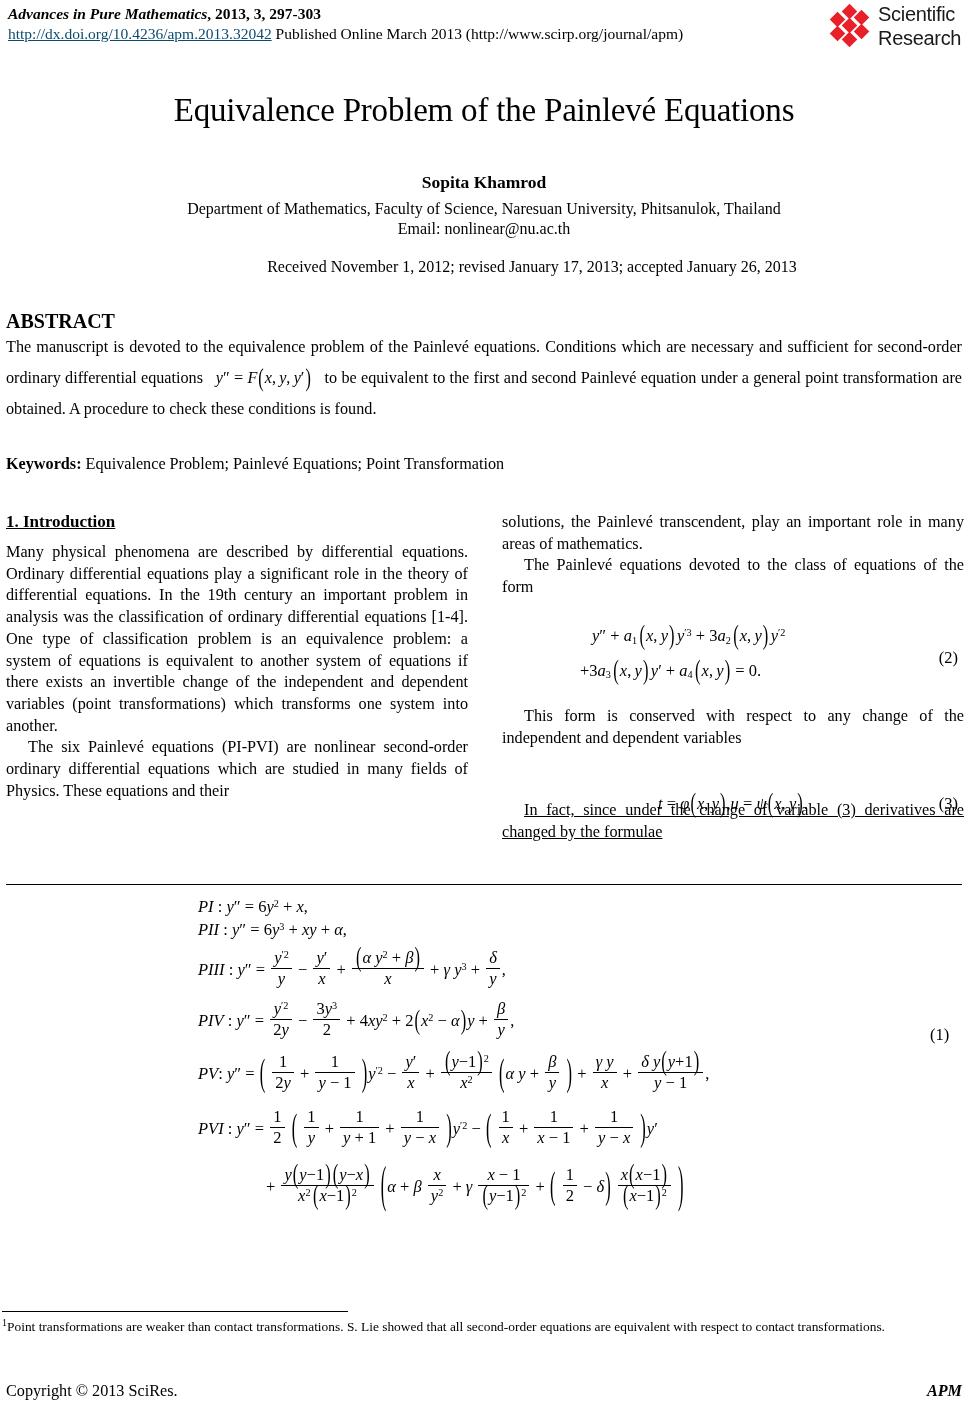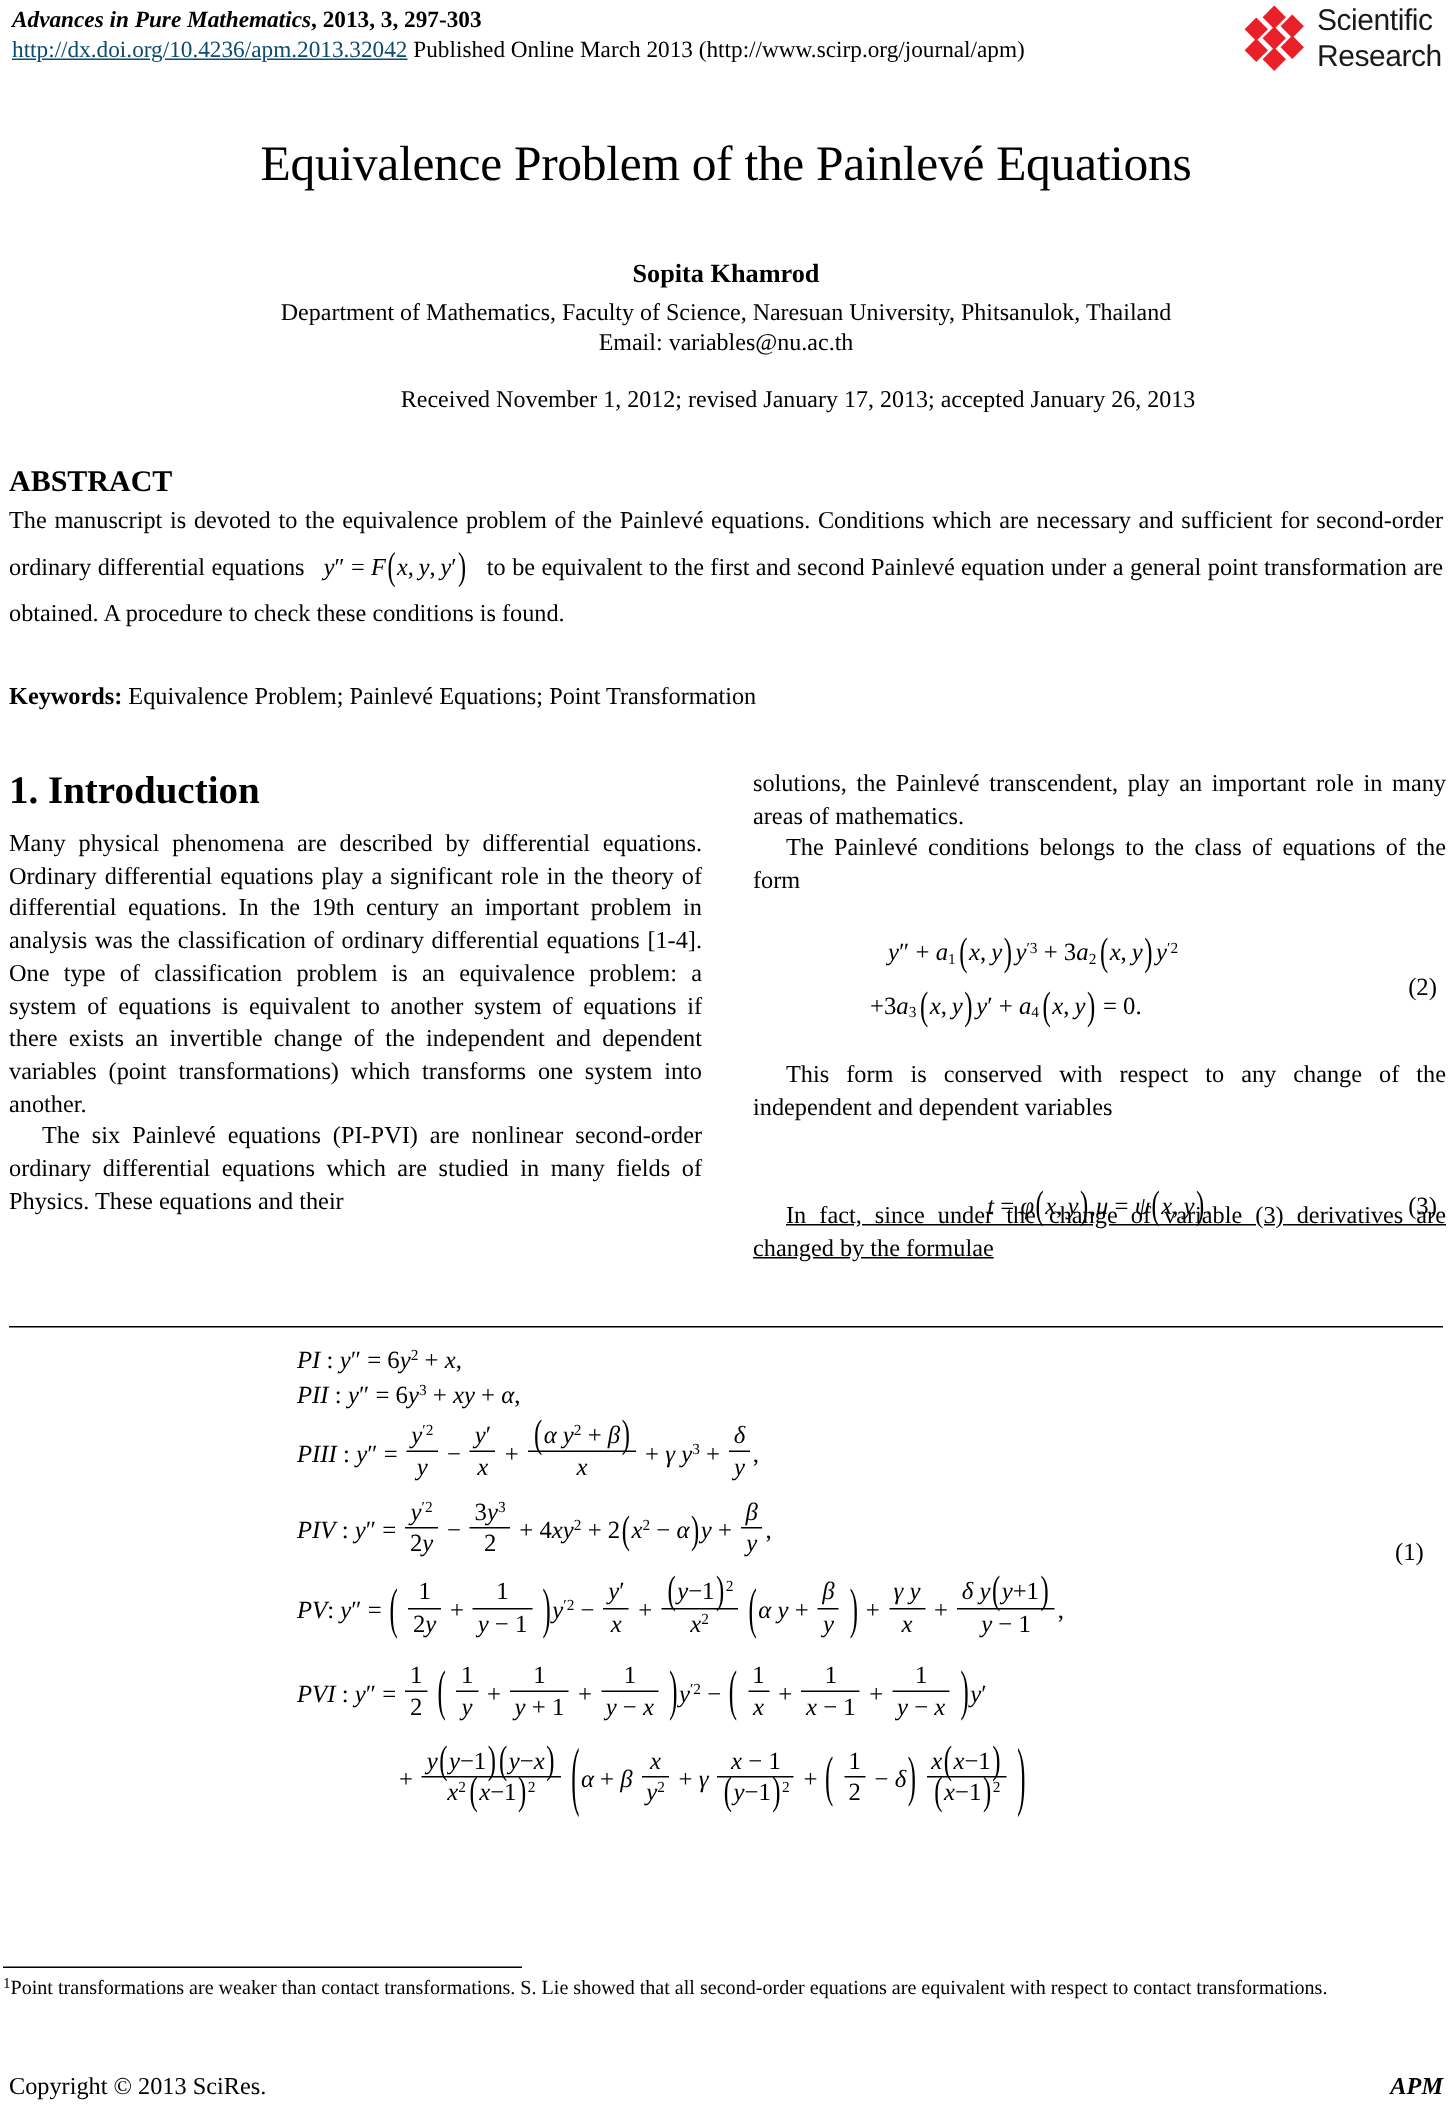--- a/index.html
+++ b/index.html
@@ -151,23 +151,24 @@
     position: absolute;
     left: 6px; top: 512px;
     width: 462px;
   }
   .col-r {
     position: absolute;
     left: 502px; top: 512px;
     width: 462px;
   }
   .sec-head {
-    font-size: 26px;
+    font-size: 17px;
     font-weight: bold;
     margin: 0 0 10px 0;
+    text-decoration: underline;
   }
   .para {
     font-size: 16.2px;
     line-height: 21.7px;
     text-align: justify;
     margin: 0;
     text-justify: inter-word;
   }
   .para.indent { text-indent: 22px; }
 
@@ -326,21 +327,21 @@
     <div class="logo-text">
       <div>Scientific</div>
       <div>Research</div>
     </div>
   </div>
 
   <div class="title">Equivalence Problem of the Painlevé Equations</div>
 
   <div class="author">Sopita Khamrod</div>
   <div class="affil">Department of Mathematics, Faculty of Science, Naresuan University, Phitsanulok, Thailand</div>
-  <div class="email">Email: variables@nu.ac.th</div>
+  <div class="email">Email: nonlinear@nu.ac.th</div>
   <div class="dates">Received November 1, 2012; revised January 17, 2013; accepted January 26, 2013</div>
 
   <div class="abs-head">ABSTRACT</div>
   <div class="abs-body">
     <span>The manuscript is devoted to the equivalence problem of the Painlevé equations. Conditions which are necessary and sufficient for second-order ordinary differential equations</span>
     <span>&nbsp;&nbsp;<span class="mi">y</span><span class="prime">″</span> = <span class="mi">F</span><span class="paren-md">(</span><span class="mi">x</span>, <span class="mi">y</span>, <span class="mi">y</span><span class="prime">′</span><span class="paren-md">)</span>&nbsp;&nbsp;</span>
     <span>to be equivalent to the first and second Painlevé equation under a general point transformation are obtained. A procedure to check these conditions is found.</span>
   </div>
   <div class="kw">
     <b>Keywords:</b>
@@ -348,21 +349,21 @@
   </div>
 
   <div class="col-l">
     <div class="sec-head">1. Introduction</div>
     <p class="para">Many physical phenomena are described by differential equations. Ordinary differential equations play a significant role in the theory of differential equations. In the 19th century an important problem in analysis was the classification of ordinary differential equations [1-4]. One type of classification problem is an equivalence problem: a system of equations is equivalent to another system of equations if there exists an invertible change of the independent and dependent variables (point transformations) which transforms one system into another.</p>
     <p class="para indent">The six Painlevé equations (PI-PVI) are nonlinear second-order ordinary differential equations which are studied in many fields of Physics. These equations and their</p>
   </div>
 
   <div class="col-r">
     <p class="para">solutions, the Painlevé transcendent, play an important role in many areas of mathematics.</p>
-    <p class="para indent">The Painlevé conditions belongs to the class of equations of the form</p>
+    <p class="para indent">The Painlevé equations devoted to the class of equations of the form</p>
   </div>
 
   <div class="eq2">
     <div class="l1">
       <span class="mi">y</span><span class="prime">″</span> + <span class="mi">a</span><sub class="sb">1</sub> <span class="paren-md">(</span><span class="mi">x</span>, <span class="mi">y</span><span class="paren-md">)</span> <span class="mi">y</span><sup class="pr">′3</sup> + 3<span class="mi">a</span><sub class="sb">2</sub> <span class="paren-md">(</span><span class="mi">x</span>, <span class="mi">y</span><span class="paren-md">)</span> <span class="mi">y</span><sup class="pr">′2</sup>
     </div>
     <div class="l2">
       +3<span class="mi">a</span><sub class="sb">3</sub> <span class="paren-md">(</span><span class="mi">x</span>, <span class="mi">y</span><span class="paren-md">)</span> <span class="mi">y</span><span class="prime">′</span> + <span class="mi">a</span><sub class="sb">4</sub> <span class="paren-md">(</span><span class="mi">x</span>, <span class="mi">y</span><span class="paren-md">)</span> = 0.
     </div>
     <span class="n">(2)</span>

